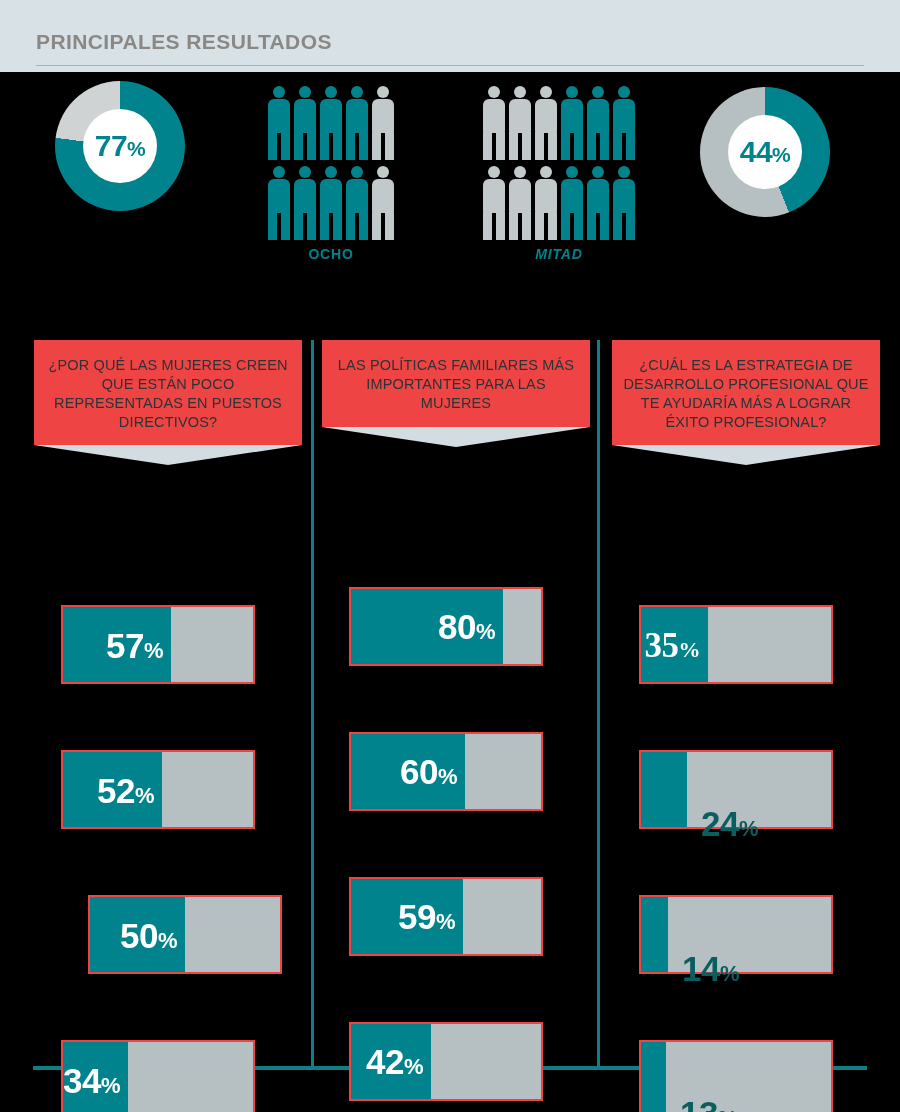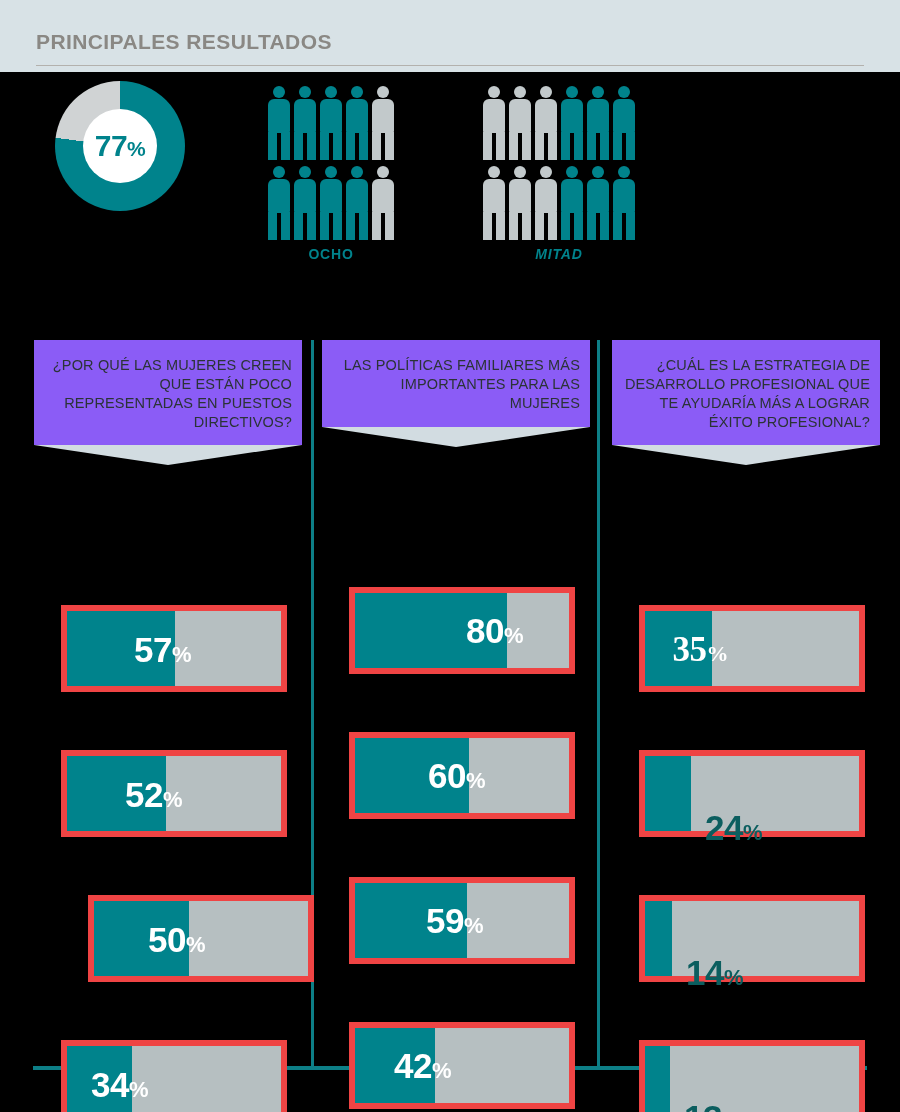--- a/index.html
+++ b/index.html
@@ -157,23 +157,23 @@
   }
   #column-0 { left: 34px; }
   #column-1 { left: 322px; }
   #column-2 { left: 612px; }
 
   .banner {
     position: relative;
     width: 268px;
   }
   .banner-box {
-    background: #8b5cf6;
+    background: #ef4444;
     padding: 16px 10px 14px 10px;
-    text-align: right;
+    text-align: center;
     font-size: 14.5px;
     line-height: 1.30;
     color: #2b3336;
     letter-spacing: 0.15px;
     font-weight: normal;
   }
   .banner-tail {
     width: 0; height: 0;
     margin: 0 auto;
     border-left: 134px solid transparent;
@@ -186,23 +186,22 @@
     position: absolute;
     left: 0;
     width: 268px;
   }
   .bar-row {
     position: absolute;
     left: 27px;
     width: 190px;
     height: 75px;
     background: #b6bfc1;
-    border: 6px solid #ef4444;
+    border: 2px solid #ef4444;
     box-sizing: content-box;
-    padding-left: 24px;
   }
   .bar-fill {
     position: absolute;
     left: 0; top: 0;
     height: 75px;
     background: #00838c;
   }
   .bar-value {
     position: absolute;
     top: 50%;
@@ -228,20 +227,25 @@
 
 <div id="header-bar">
   <div id="header-title">PRINCIPALES RESULTADOS</div>
   <div id="header-rule"></div>
 </div>
 
 <div id="kpi-strip">
     <div class="donut" id="donut-1" style="left: 55px; top: 9px; background: conic-gradient(rgb(0, 131, 140) 0deg, rgb(0, 131, 140) 277.2deg, rgb(208, 211, 212) 277.2deg, rgb(208, 211, 212) 360deg);">
       <div class="donut-hole">
         <div class="donut-label"><span>77</span><span class="pct">%</span></div>
+      </div>
+    </div>
+    <div class="donut" id="donut-2" style="left: 700px; top: 15px; background: conic-gradient(rgb(0, 131, 140) 0deg, rgb(0, 131, 140) 158.4deg, rgb(182, 191, 193) 158.4deg, rgb(182, 191, 193) 360deg);">
+      <div class="donut-hole">
+        <div class="donut-label"><span>44</span><span class="pct">%</span></div>
       </div>
     </div>
     <div class="pictogram" id="picto-1" style="left: 268px; top: 14px;">
       <div class="picto-row">
         <div class="person teal">
           <span class="head"></span>
           <span class="body"></span>
           <span class="leg-l"></span>
           <span class="leg-r"></span>
         </div>

